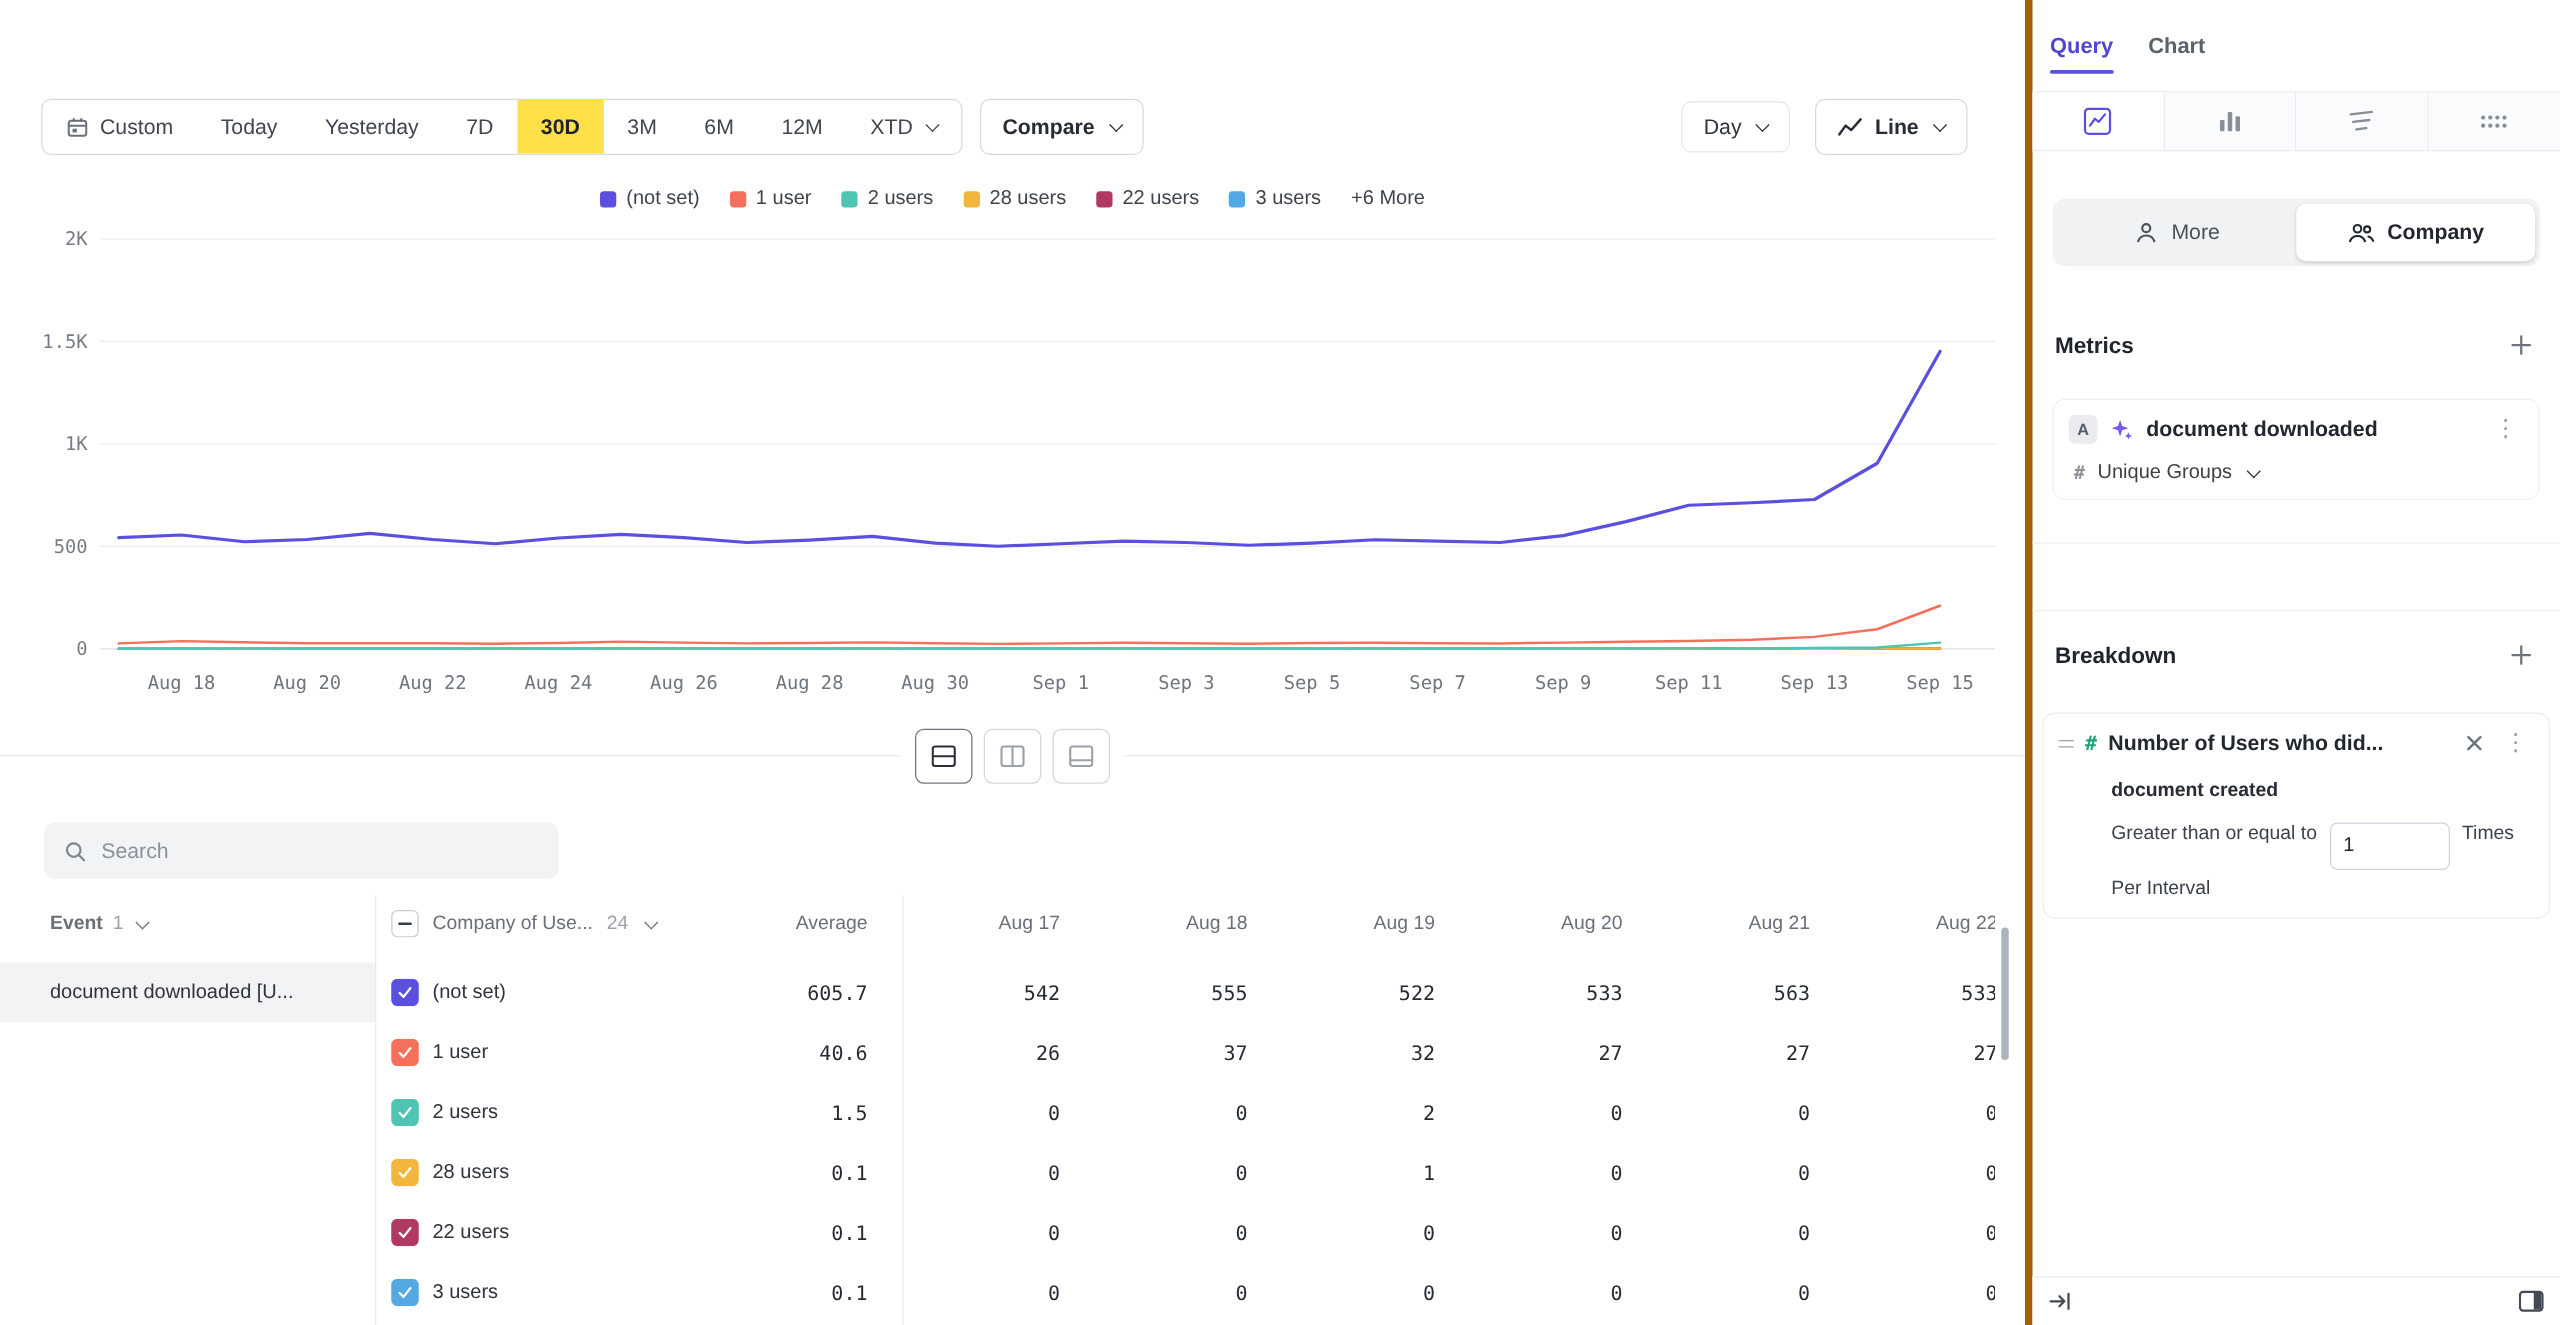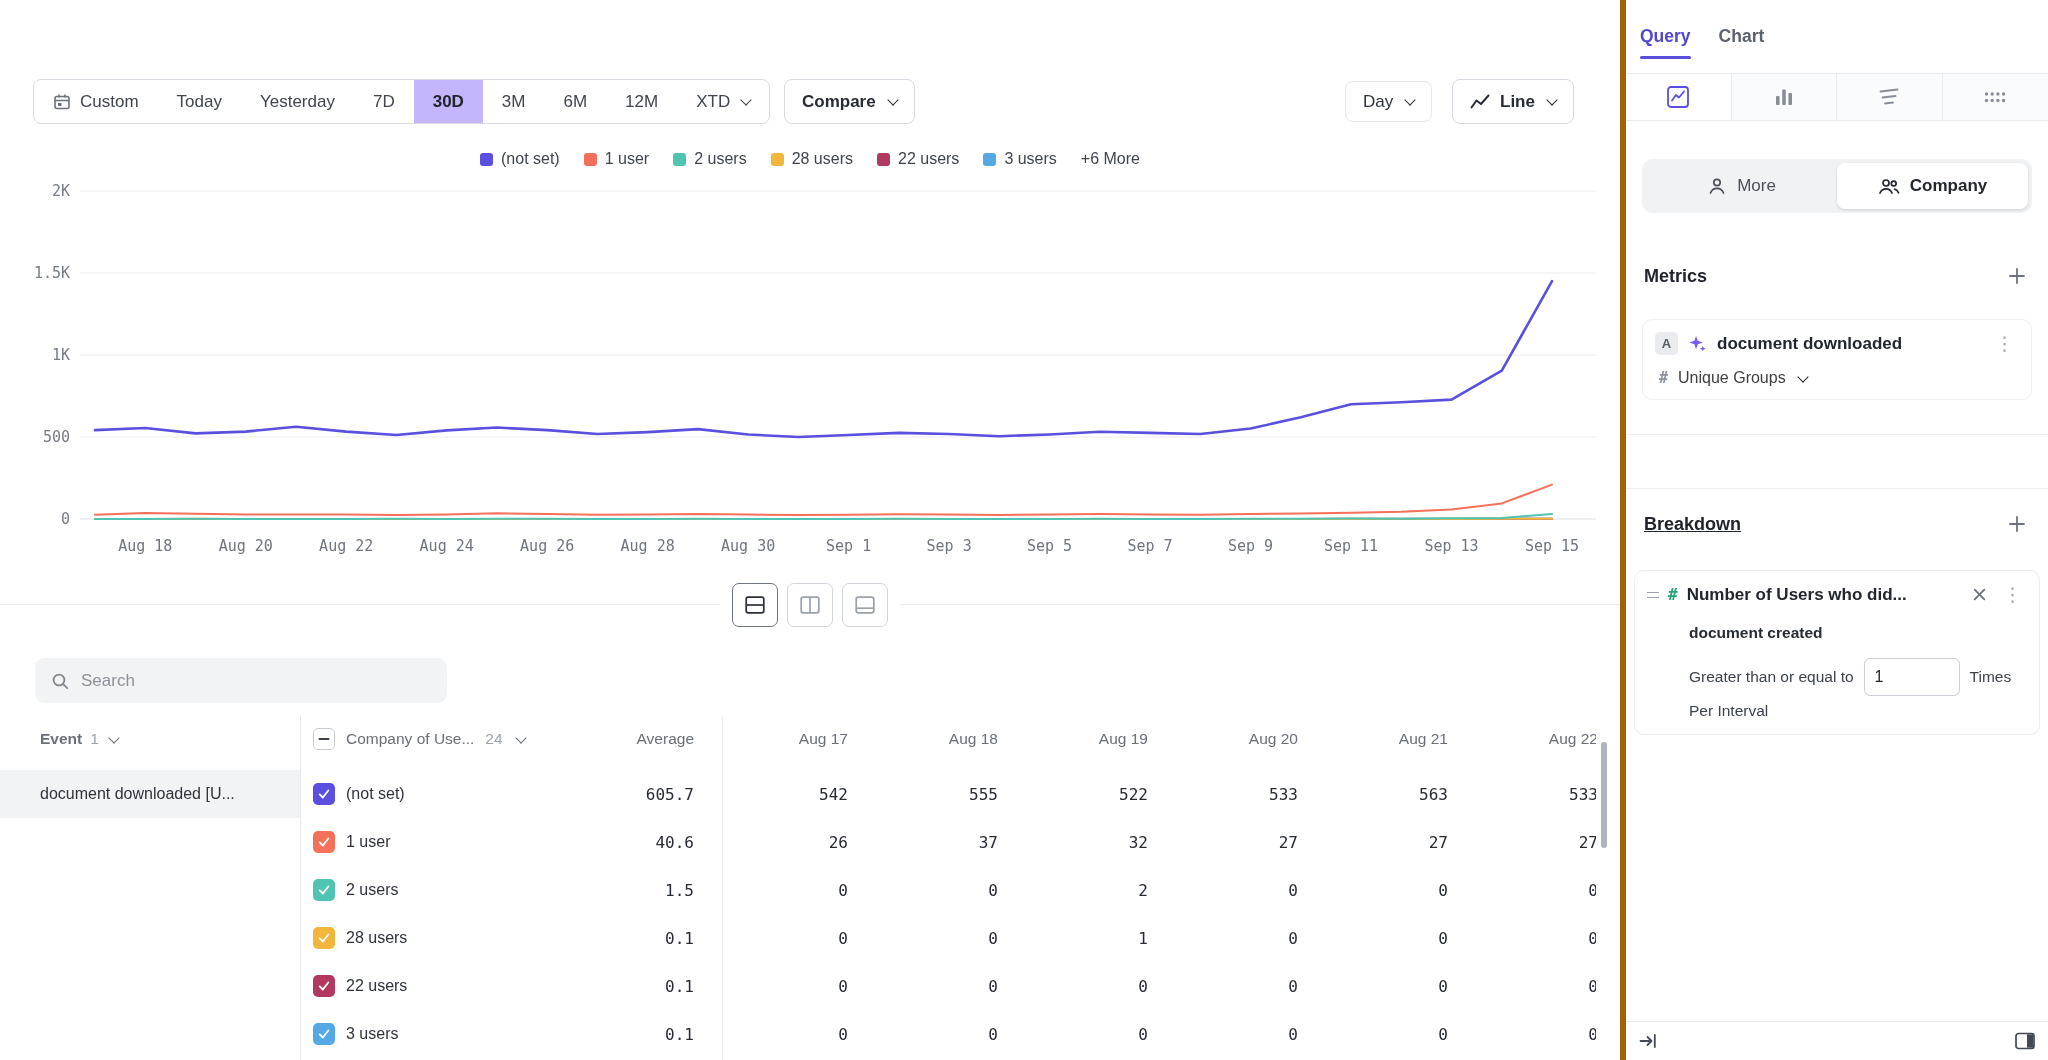--- a/index.html
+++ b/index.html
@@ -25,21 +25,21 @@
   #seg-group {
     position: absolute; left: 33px; top: 79px; height: 45px;
     display: flex; align-items: stretch;
     border: 1px solid #d7dae0; border-radius: 8px; background: #fff; overflow: hidden;
   }
   #seg-group button {
     display: flex; align-items: center; gap: 9px; padding: 0 19px;
     border: none; background: transparent; cursor: pointer;
     font: 17px "Liberation Sans", sans-serif; color: #40454e; white-space: nowrap;
   }
-  #seg-group button.active { background: #c4b5fd; color: #1f232b; font-weight: 700; }
+  #seg-group button.active { background: #fde047; color: #1f232b; font-weight: 700; }
 
   .btn {
     display: flex; align-items: center; gap: 10px;
     border: 1px solid #d7dae0; border-radius: 8px; background: #fff;
     font: 600 17px "Liberation Sans", sans-serif; color: #272c34;
     padding: 0 17px; cursor: pointer; white-space: nowrap;
   }
   #compare-btn { position: absolute; left: 784px; top: 79px; height: 45px; }
   #day-btn { position: absolute; left: 1345px; top: 81px; height: 41px; border-color: #e4e7eb; font-weight: 400; color: #2d323b; }
   #line-btn { position: absolute; left: 1452px; top: 79px; height: 45px; }
@@ -138,30 +138,30 @@
   .mc-title { flex: 1; font-size: 17px; font-weight: 600; color: #22262e; white-space: nowrap; overflow: hidden; text-overflow: ellipsis; }
   .mc-row2 { display: flex; align-items: center; gap: 10px; margin-top: 14px; padding-left: 4px; cursor: pointer; }
   .hash { font-family: "DejaVu Sans Mono", monospace; font-size: 15px; font-weight: 700; color: #8b919b; }
   .hash.green { color: #23a179; font-size: 16px; }
   .agg-label { font-size: 16px; color: #404040; font-weight: 500; }
 
   .pdivider { height: 1px; background: #edeff2; }
   #pdiv1 { margin-top: 34px; }
   #pdiv2 { margin-top: 53px; }
   #filter-head { margin-top: 18px; }
-  #breakdown-head { margin-top: 22px; text-decoration: underline; }
+  #breakdown-head { margin-top: 22px; }
 
   #breakdown-card { margin: 33px 8px 0; border: 1px solid #e9ecf0; border-radius: 10px; padding: 12px; background: #fff; }
   .bc-row1 { display: flex; align-items: center; gap: 9px; }
   .drag { display: flex; flex-direction: column; gap: 4px; width: 12px; flex: none; cursor: grab; }
   .drag i { display: block; border-top: 1.6px solid #9aa1ab; height: 0; }
   .bc-title { flex: 1; font-size: 17px; font-weight: 600; color: #22262e; white-space: nowrap; overflow: hidden; text-overflow: ellipsis; }
   .x-btn { color: #6d737d; cursor: pointer; display: flex; padding: 2px; }
   .bc-event { margin: 18px 0 0 42px; font-size: 15.5px; font-weight: 700; color: #272c34; }
-  .bc-cond { margin: 16px 0 0 42px; display: flex; align-items: center; gap: 10px; font-size: 15.5px; color: #3c424c; }
+  .bc-cond { margin: 16px 0 0 42px; display: flex; align-items: flex-start; gap: 10px; font-size: 15.5px; color: #3c424c; }
   .bc-cond input { width: 96px; height: 38px; border: 1px solid #ccd1d9; border-radius: 6px; padding: 0 10px; font: 16px "Liberation Sans", sans-serif; color: #22262e; outline: none; flex: none; }
   .bc-per { margin: 6px 0 2px 42px; font-size: 15.5px; color: #3c424c; }
 
   #panel-bottom {
     position: absolute; left: 0; right: 0; bottom: 0; height: 39px;
     border-top: 1px solid #e8ebee; display: flex; align-items: center; justify-content: space-between;
     padding: 0 12px; color: #434a54; background: #fff;
   }
   .pb-icon { display: flex; align-items: center; cursor: pointer; color: #434a54; }
 </style>

